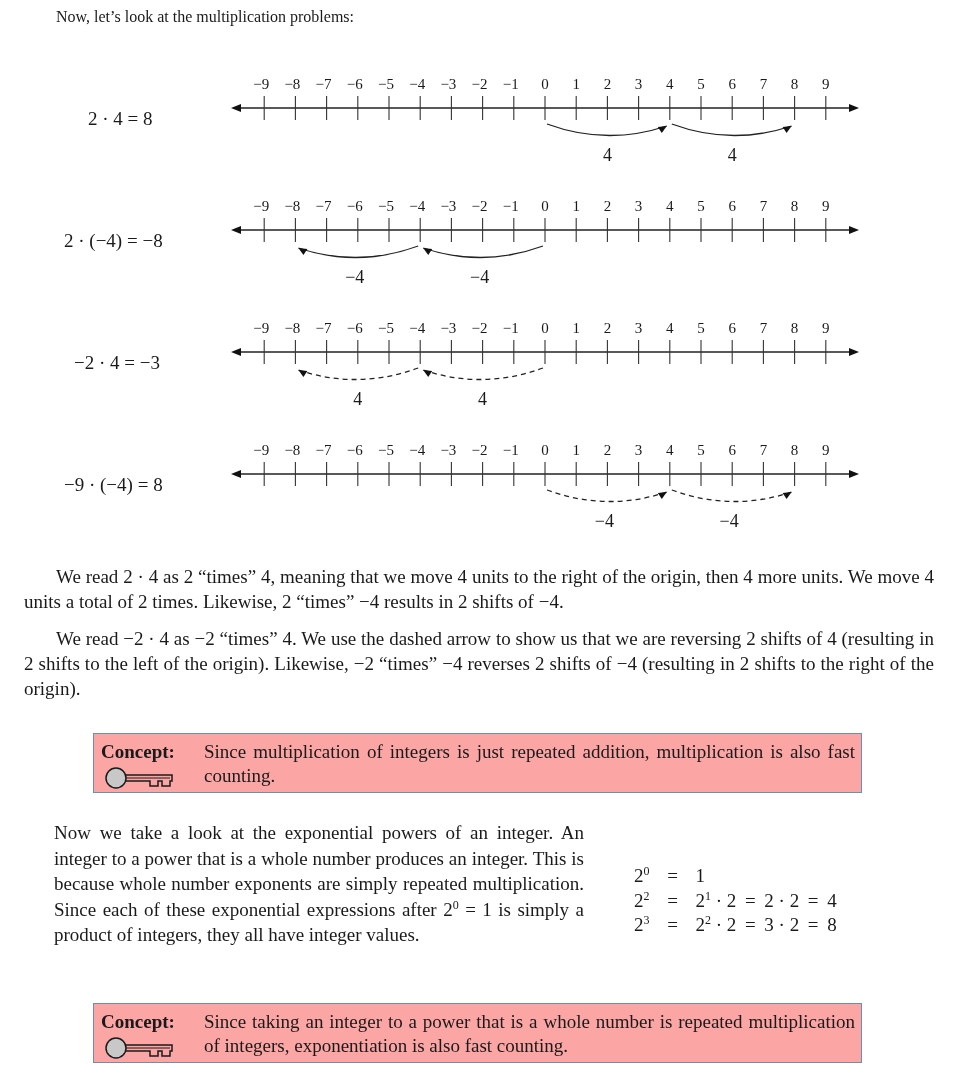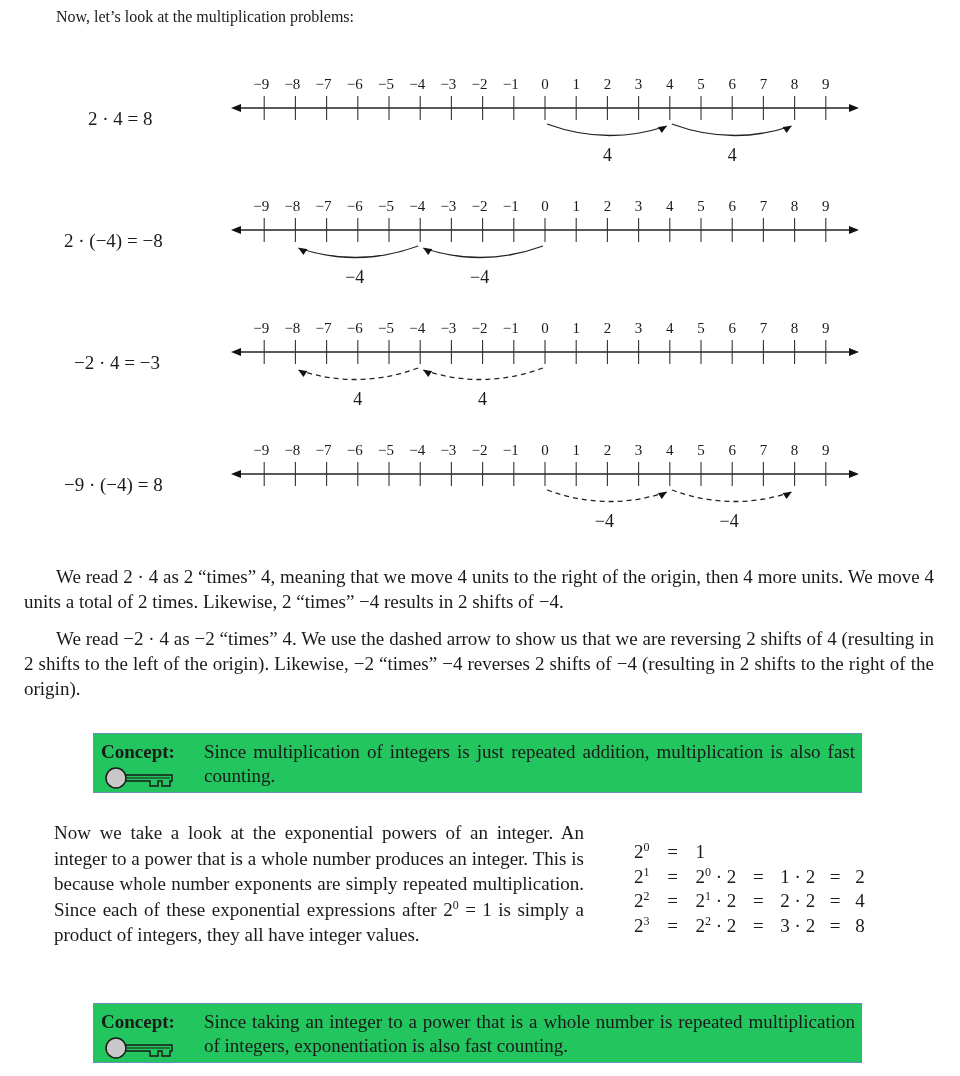--- a/index.html
+++ b/index.html
@@ -7,27 +7,27 @@
     width: 960px; height: 1076px; position: relative; overflow: hidden;
     font-family: "Liberation Serif", "DejaVu Serif", serif; color: #1a1a1a;
   }
   .abs { position: absolute; }
   .intro { left: 56px; top: 8px; font-size: 16px; }
   .eq { font-size: 19px; white-space: nowrap; }
   #lines { position: absolute; left: 0; top: 0; }
   .para { font-size: 19px; line-height: 25px; text-align: justify; }
   .para .ind { display: inline-block; width: 32px; }
   .concept {
-    position: absolute; background: #22c55e; border: 1.5px solid #6a8fb6;
+    position: absolute; background: #fca5a5; border: 1.5px solid #6a8fb6;
     box-sizing: border-box; font-size: 19px; line-height: 24px;
   }
   .concept .label { position: absolute; left: 7px; top: 6px; font-weight: bold; }
   .concept .text { position: absolute; left: 110px; top: 6px; right: 6px; text-align: justify; }
   .concept .key { position: absolute; left: 10px; top: 33px; }
-  .pow { font-size: 19px; }
+  .pow { font-size: 19px; margin-top: 24px; }
   .pow td { padding: 0 0 0 0; height: 24.5px; white-space: nowrap; }
   .pow .c-eq { width: 28px; text-align: center; }
   sup { font-size: 12px; vertical-align: 7px; line-height: 0; }
 </style>
 </head>
 <body>
 
 <div class="abs intro">Now, let’s look at the multiplication problems:</div>
 
 <div class="abs eq" style="left:88px;top:108px">2 · 4 = 8</div>
@@ -246,29 +246,20 @@
       <tr>
     <td><span>2</span><sup>0</sup></td>
     <td class="c-eq" style="width:46px">=</td>
     <td>1</td>
         <td></td>
         <td></td>
         <td></td>
         <td></td>
   </tr>
   <tr>
-    <td><span>2</span><sup>1</sup></td>
-    <td class="c-eq" style="width:46px">=</td>
-    <td><span>2</span><sup>0</sup><span> · 2</span></td>
-    <td class="c-eq" style="width:44px">=</td>
-    <td>1 · 2</td>
-    <td class="c-eq" style="width:40px">=</td>
-    <td>2</td>
-  </tr>
-  <tr>
     <td><span>2</span><sup>2</sup></td>
     <td class="c-eq">=</td>
     <td><span>2</span><sup>1</sup><span> · 2</span></td>
     <td class="c-eq">=</td>
     <td>2 · 2</td>
     <td class="c-eq">=</td>
     <td>4</td>
   </tr>
   <tr>
     <td><span>2</span><sup>3</sup></td>

